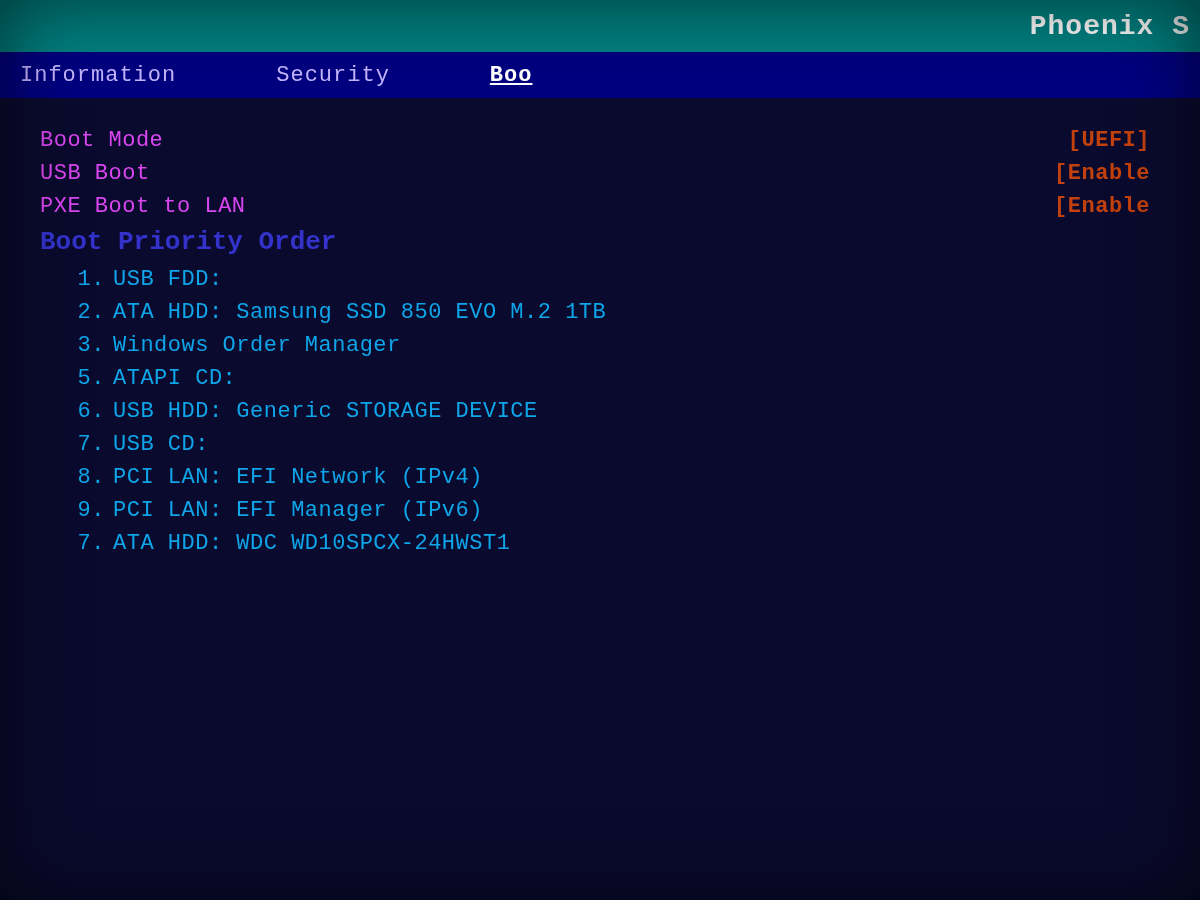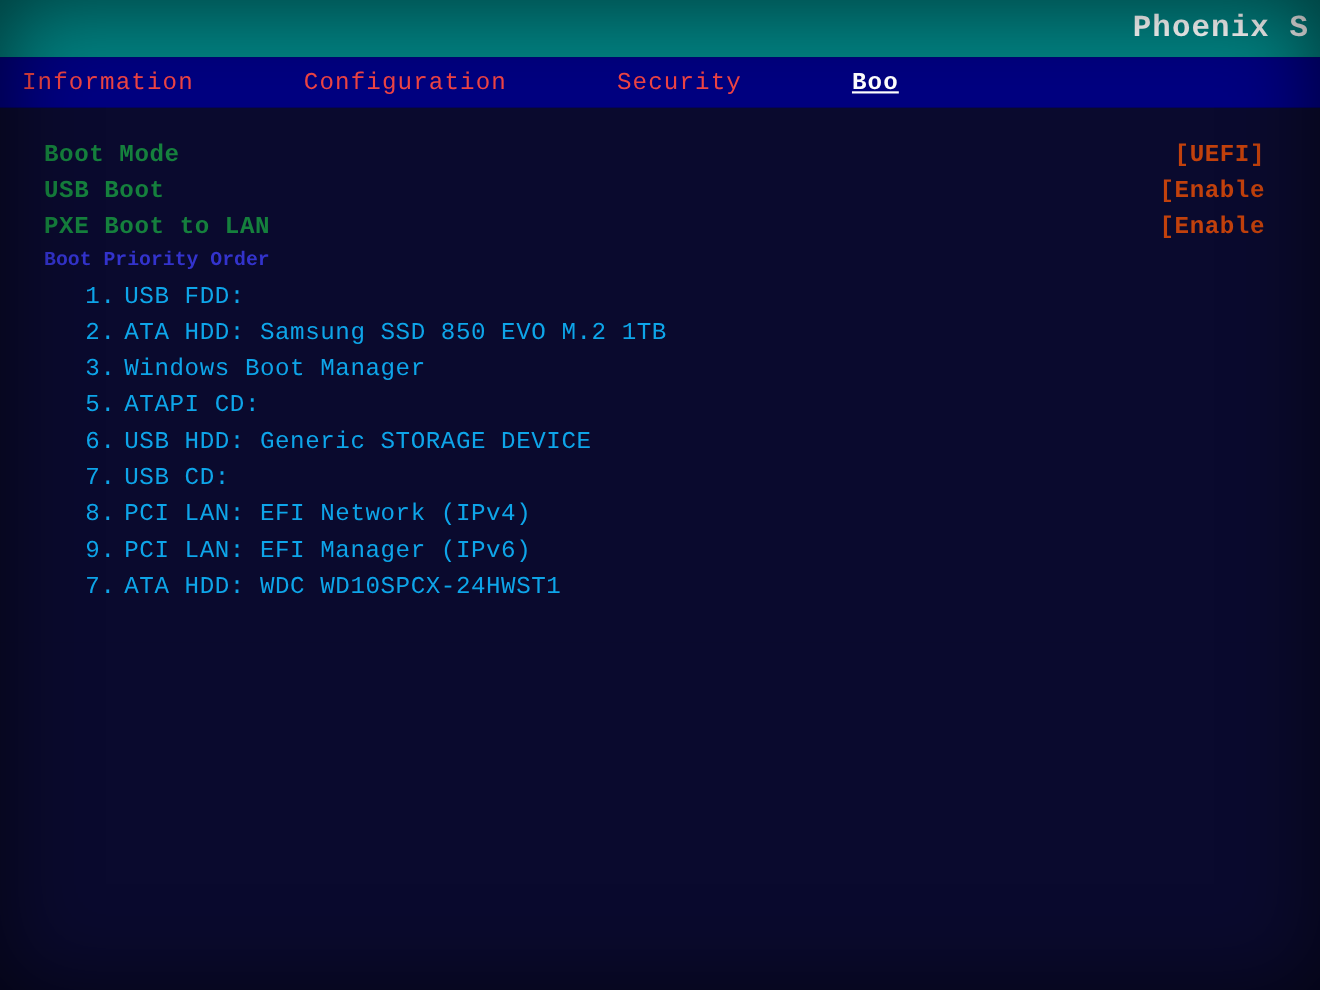--- a/index.html
+++ b/index.html
@@ -48,21 +48,21 @@
     .nav-bar {
       width: 100%;
       height: 46px;
       background: #000080;
       display: flex;
       align-items: center;
       padding: 0 20px;
     }
 
     .nav-item {
-      color: #ef4444;
+      color: #c4b5fd;
       font-size: 22px;
       font-family: 'Courier New', Courier, monospace;
       font-weight: normal;
       letter-spacing: 1px;
       margin-right: 100px;
       cursor: pointer;
     }
 
     .nav-item.active {
       color: #ffffff;
@@ -81,33 +81,33 @@
     .setting-row {
       display: flex;
       justify-content: space-between;
       margin-bottom: 8px;
       font-size: 22px;
       font-family: 'Courier New', Courier, monospace;
       letter-spacing: 0.5px;
     }
 
     .setting-label {
-      color: #15803d;
-      font-weight: bold;
+      color: #d946ef;
+      font-weight: normal;
     }
 
     .setting-value {
       color: #c2410c;
       font-weight: bold;
       padding-right: 10px;
     }
 
     .boot-priority-header {
       color: #3333cc;
-      font-size: 18px;
+      font-size: 26px;
       font-weight: bold;
       margin-bottom: 10px;
       font-family: 'Courier New', Courier, monospace;
     }
 
     .boot-item {
       color: #0ea5e9;
       font-size: 22px;
       font-family: 'Courier New', Courier, monospace;
       margin-bottom: 8px;
@@ -136,21 +136,20 @@
 <body>
 
 <div class="screen">
 
   <div class="brand-bar">
     <span class="brand-text">Phoenix S</span>
   </div>
 
   <div class="nav-bar">
     <span class="nav-item">Information</span>
-    <span class="nav-item">Configuration</span>
     <span class="nav-item">Security</span>
     <span class="nav-item active">Boo</span>
   </div>
 
   <div class="content">
 
     <div class="setting-row">
       <span class="setting-label">Boot Mode</span>
       <span class="setting-value">[UEFI]</span>
     </div>
@@ -161,21 +160,21 @@
     <div class="setting-row">
       <span class="setting-label">PXE Boot to LAN</span>
       <span class="setting-value">[Enable</span>
     </div>
 
     <div class="boot-priority-header" style="margin-top: 8px;">Boot Priority Order</div>
 
     <div id="boot-items-container">
         <div class="boot-item"><span class="boot-item-num">1.</span><span>USB FDD:</span></div>
         <div class="boot-item"><span class="boot-item-num">2.</span><span>ATA HDD: Samsung SSD 850 EVO M.2 1TB</span></div>
-        <div class="boot-item"><span class="boot-item-num">3.</span><span>Windows Boot Manager</span></div>
+        <div class="boot-item"><span class="boot-item-num">3.</span><span>Windows Order Manager</span></div>
         <div class="boot-item"><span class="boot-item-num">5.</span><span>ATAPI CD:</span></div>
         <div class="boot-item"><span class="boot-item-num">6.</span><span>USB HDD: Generic STORAGE DEVICE</span></div>
         <div class="boot-item"><span class="boot-item-num">7.</span><span>USB CD:</span></div>
         <div class="boot-item"><span class="boot-item-num">8.</span><span>PCI LAN: EFI Network (IPv4)</span></div>
         <div class="boot-item"><span class="boot-item-num">9.</span><span>PCI LAN: EFI Manager (IPv6)</span></div>
         <div class="boot-item"><span class="boot-item-num">7.</span><span>ATA HDD: WDC WD10SPCX-24HWST1</span></div>
       </div>
 
   </div>
 

